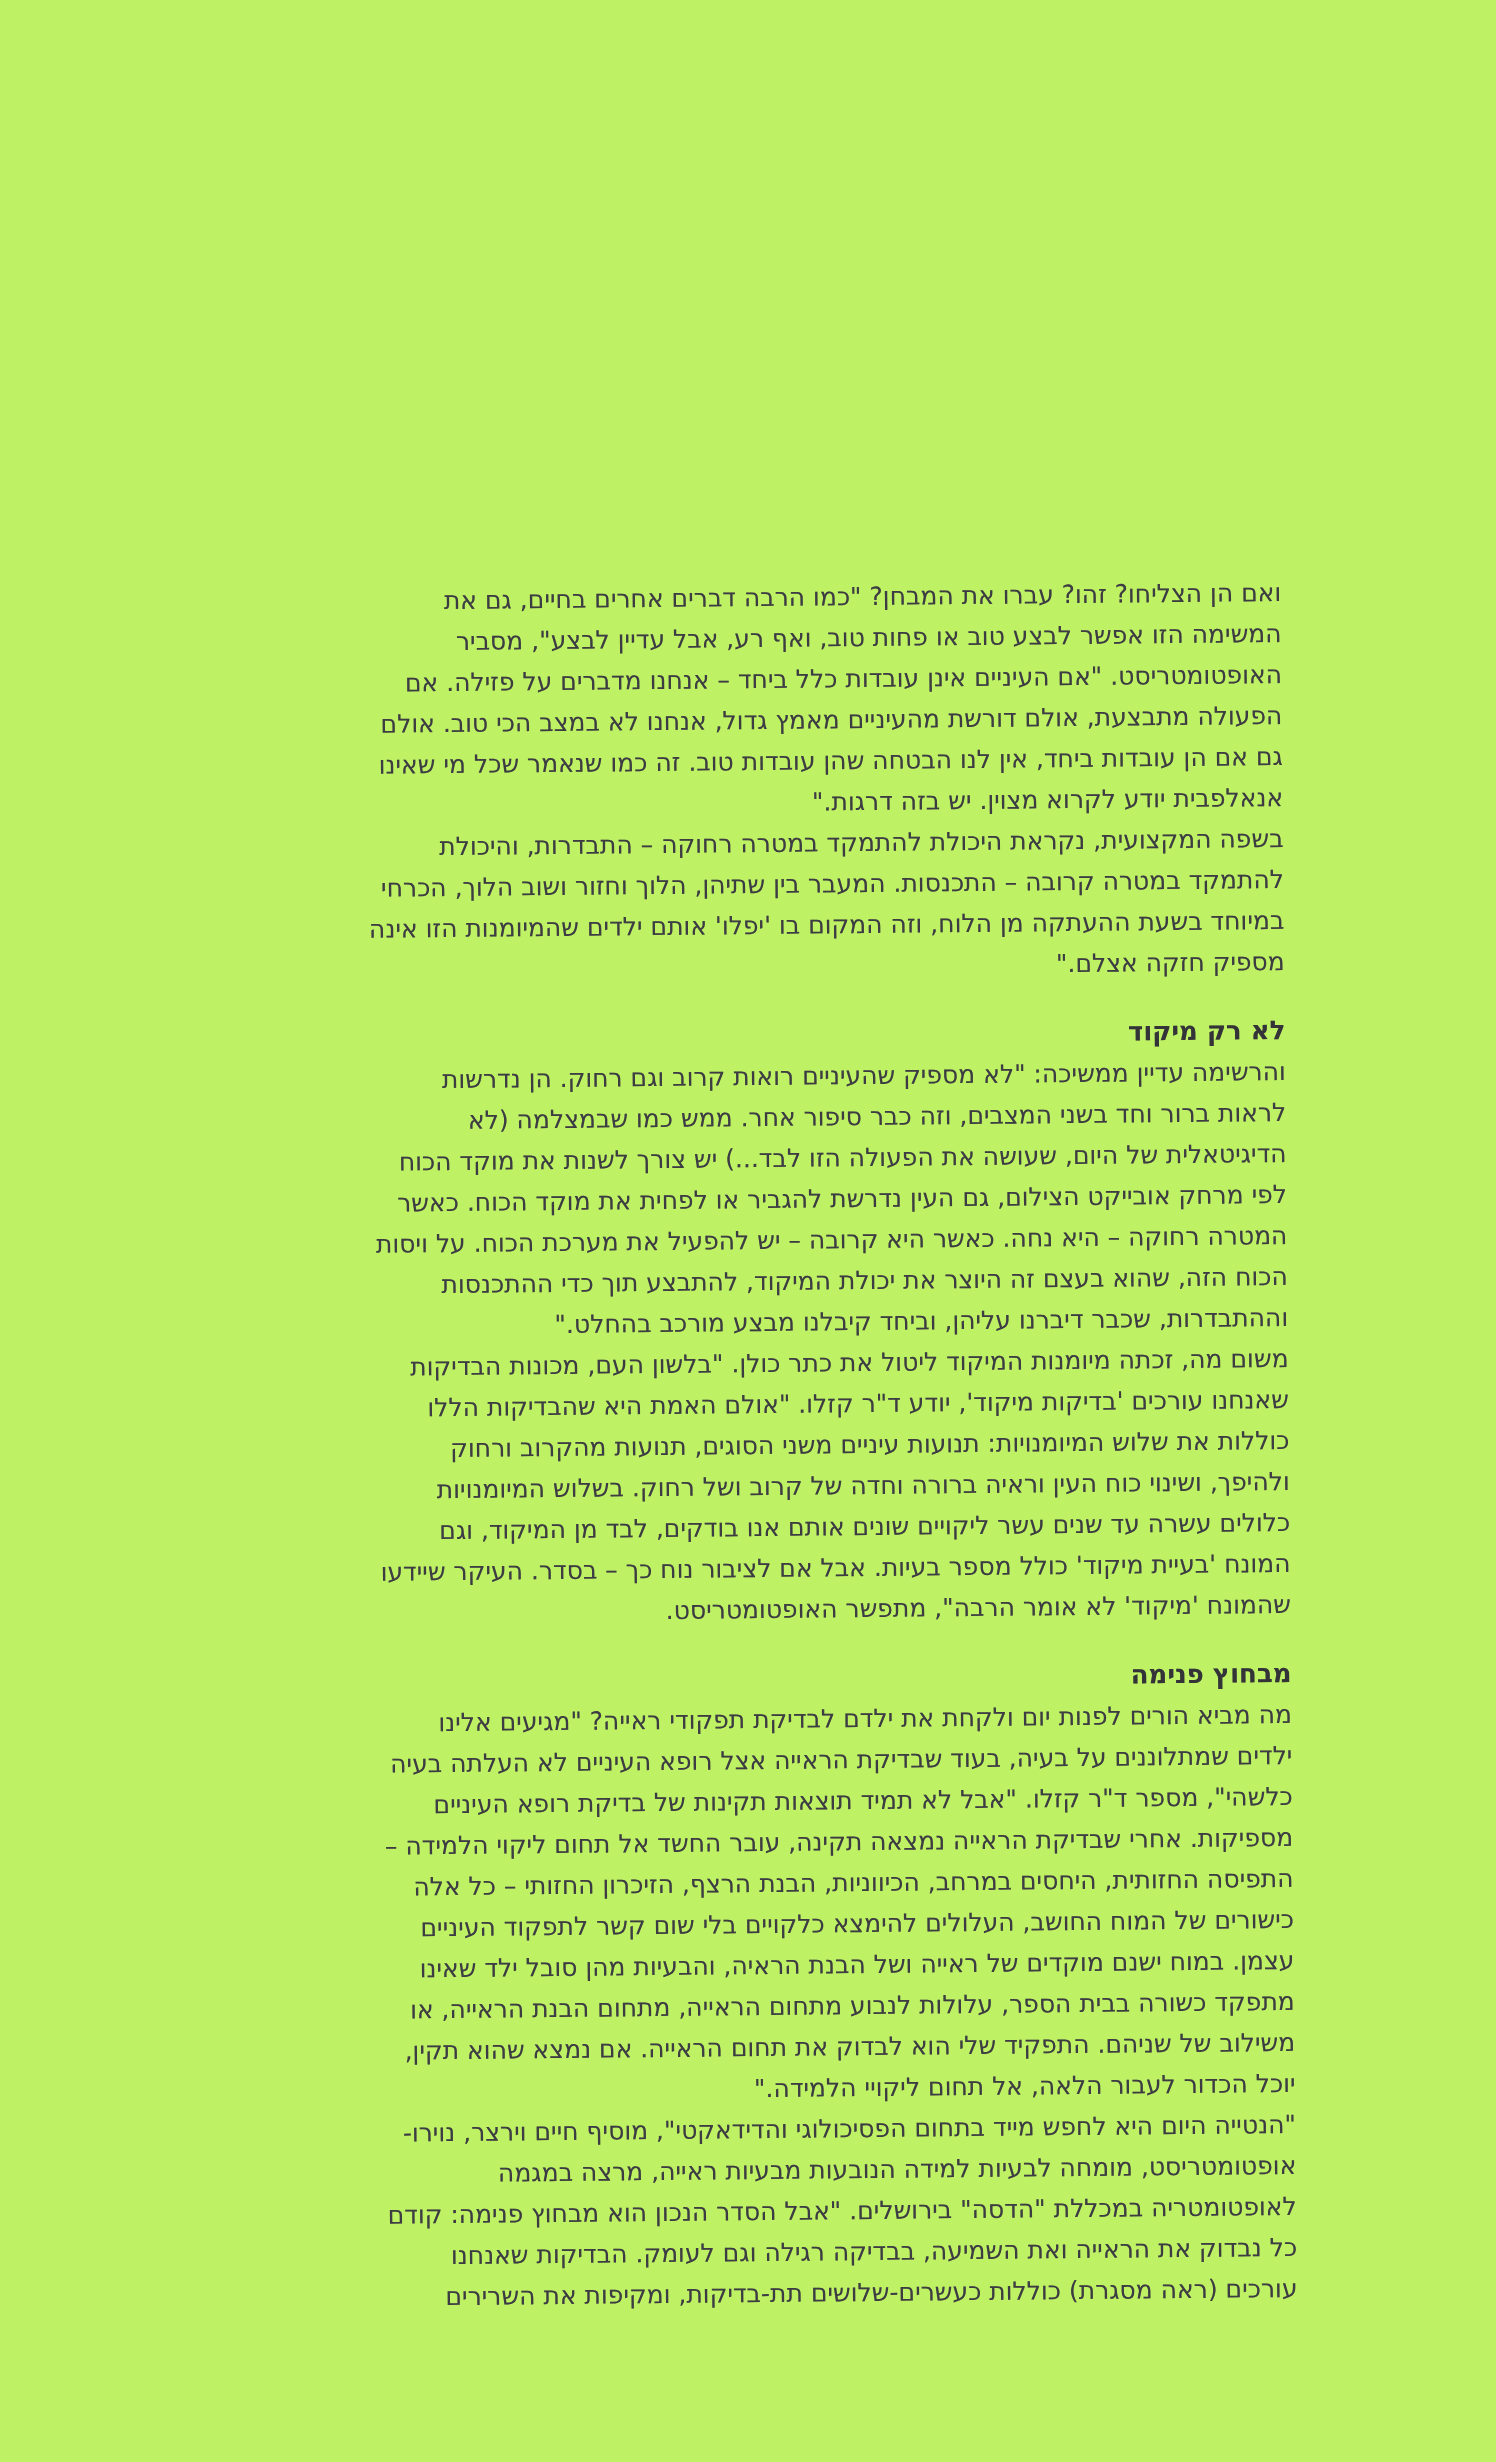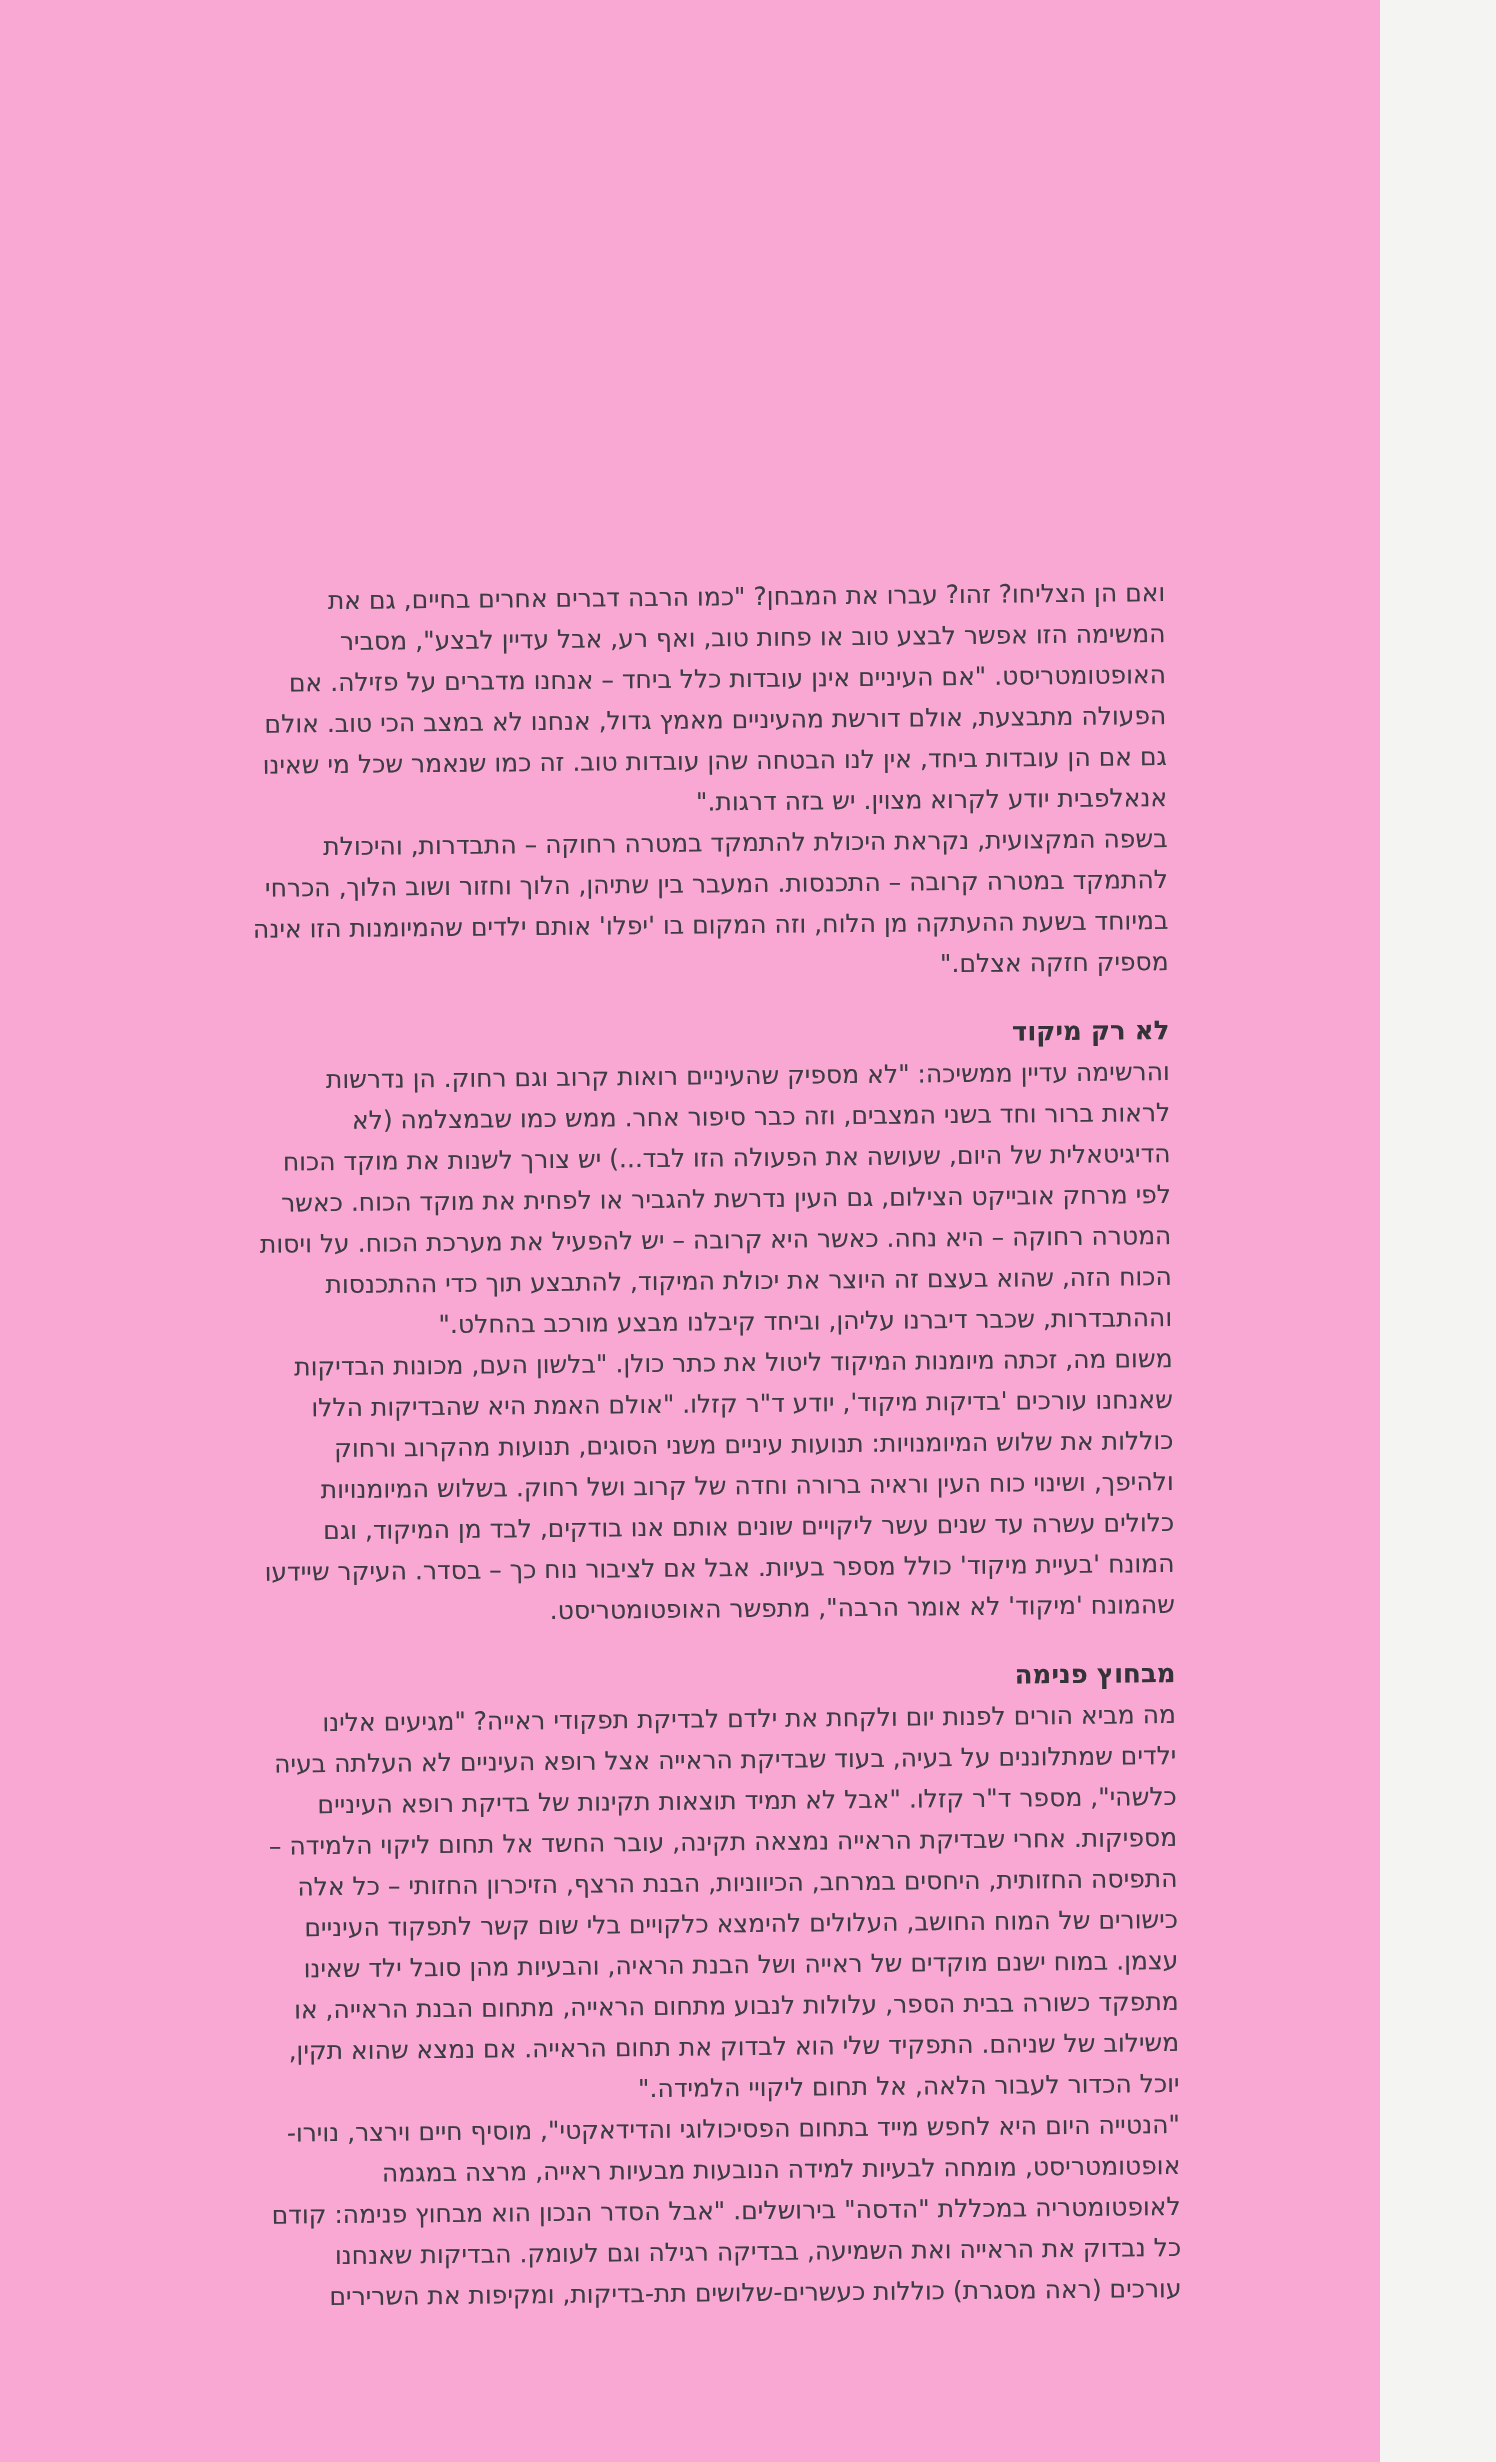--- a/index.html
+++ b/index.html
@@ -2,23 +2,23 @@
 <html lang="he" style="font-size:9.4px"><head>
 <meta charset="utf-8">
 <style>
   html, body {
     margin: 0;
     padding: 0;
     background: #f4f4f2;
   }
   .page {
     position: relative;
-    width: 1380px;
+    width: 1496px;
     height: 2462px;
-    background: #f9a8d4;
+    background: #bef264;
     overflow: hidden;
   }
   .article {
     position: absolute;
     top: 572px;
     right: 215px;
     width: 997px;
     direction: rtl;
     text-align: right;
     font-family: "DejaVu Sans", "Liberation Sans", sans-serif;

